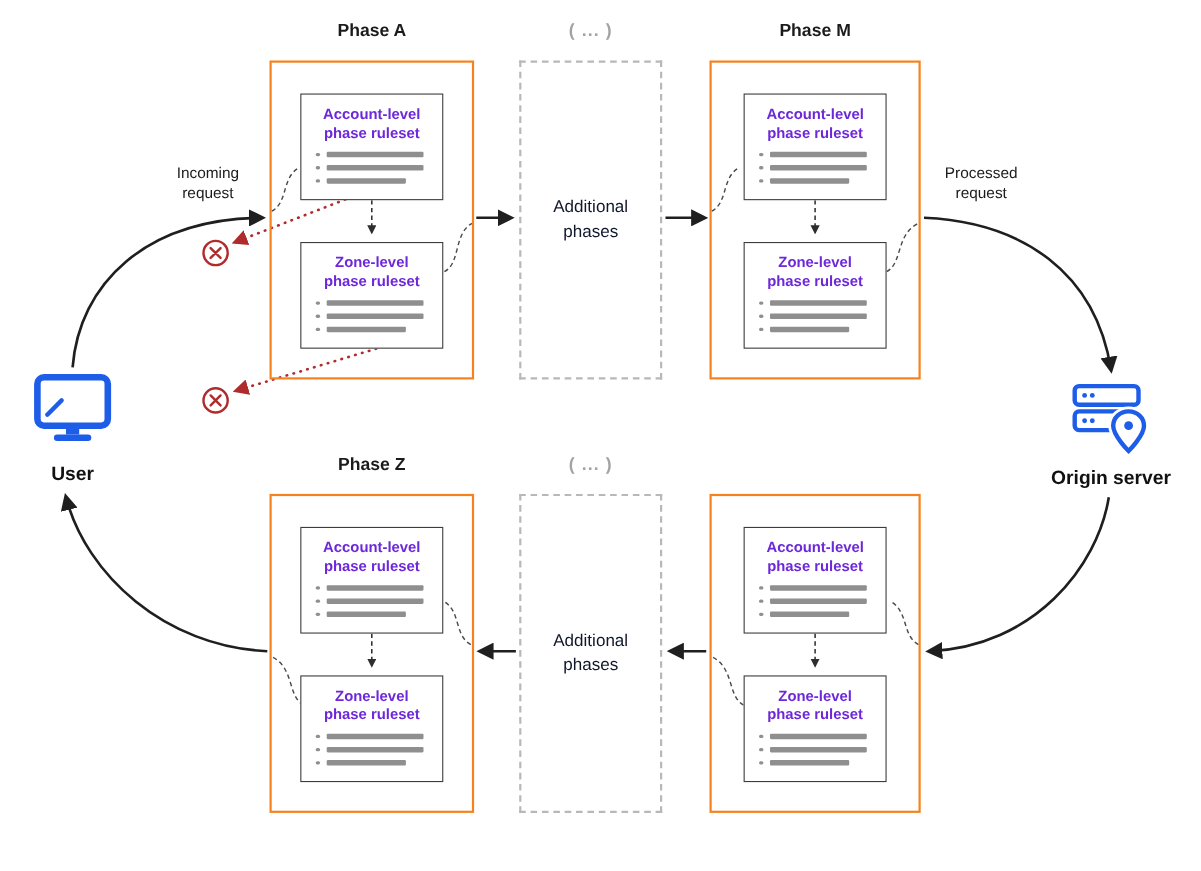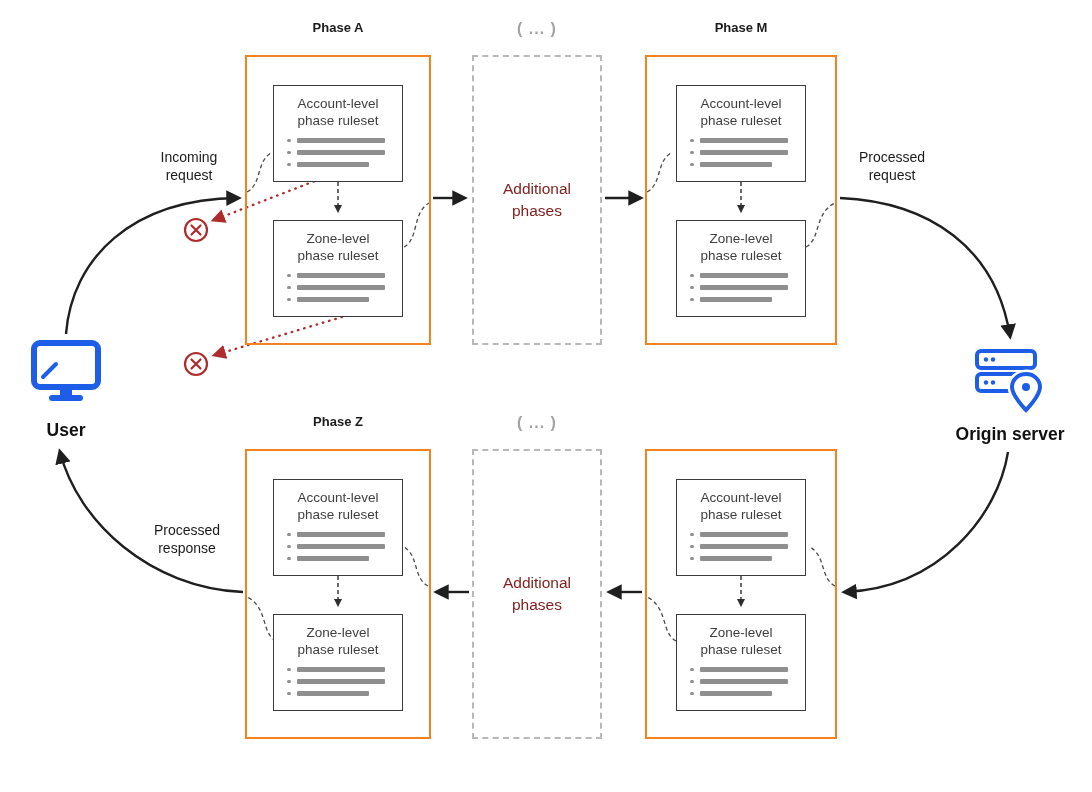--- a/index.html
+++ b/index.html
@@ -2,38 +2,38 @@
 <html><head>
 <meta charset="utf-8">
 <style>
   * { margin:0; padding:0; box-sizing:border-box; }
   html,body { background:#ffffff; }
   body { font-family:"Liberation Sans", sans-serif; color:#1b1b1b; }
   .stage { position:relative; width:1092px; height:792px; background:#ffffff; overflow:hidden; }
   .overlay { position:absolute; left:0; top:0; z-index:0; }
   .abs { position:absolute; z-index:1; }
 
-  .phase-title { font-size:13px; font-weight:700; color:#1b1b1b; text-align:center; }
+  .phase-title { font-size:16px; font-weight:700; color:#1b1b1b; text-align:center; }
   .phase-box { border:2px solid #f6821f; background:transparent; }
 
   .inner-box { position:absolute; left:50%; transform:translateX(-50%); width:130px; height:97px;
                border:1px solid #3c3c3c; background:#ffffff; }
   .inner-box.account { top:28px; }
   .inner-box.zone { top:163px; }
-  .inner-label { font-size:13.5px; line-height:1.26; color:#404040; text-align:center;
-                 max-width:92px; margin:9px auto 0; }
+  .inner-label { font-size:13.5px; line-height:1.26; color:#6d28d9; text-align:center;
+                 max-width:92px; margin:9px auto 0;font-weight:bold; }
   .rules { display:flex; flex-direction:column; gap:7px; margin:9px 0 0 13px; }
   .rule { display:flex; align-items:center; gap:6px; }
   .dot { width:3.5px; height:3.5px; border-radius:50%; background:#8f8f8f; flex:0 0 auto; }
   .bar { height:5px; background:#8f8f8f; border-radius:1px; }
 
   .dashed-box { border:2px dashed #b8b8b8; background:transparent;
                 display:flex; align-items:center; justify-content:center; }
   .dashed-title { font-size:16px; font-weight:700; color:#a3a3a3; text-align:center; letter-spacing:1px; }
-  .dashed-body { font-size:15.5px; color:#7f1d1d; text-align:center; line-height:1.45; max-width:90px; }
+  .dashed-body { font-size:15.5px; color:#0f172a; text-align:center; line-height:1.45; max-width:90px; }
 
   .flow-label { font-size:14px; font-weight:400; color:#1b1b1b; text-align:center; line-height:1.3; }
   .node-label { font-size:17.5px; font-weight:700; color:#111111; text-align:center; }
   .block-note { font-size:14px; color:#b02c2c; line-height:1.34; }
 </style>
 </head>
 <body>
 
 <div class="stage">
 
@@ -250,21 +250,20 @@
         <div class="rule">
             <span class="dot"></span>
             <span class="bar" style="width:72px"></span>
           </div>
       </div>
     </div>
   </div>
 
   <div class="abs flow-label" style="left:142px;top:148px;width:94px">Incoming request</div>
   <div class="abs flow-label" style="left:844px;top:148px;width:96px">Processed request</div>
-  <div class="abs flow-label" style="left:138px;top:521px;width:98px">Processed response</div>
 
 
   <svg class="abs" style="left:28px;top:338px" width="76" height="66" viewBox="0 0 76 66">
     <rect x="6" y="5" width="64" height="44" rx="6" fill="#ffffff" stroke="#1d5de8" stroke-width="6"></rect>
     <path d="M15 39 L28 26" stroke="#1d5de8" stroke-width="4" stroke-linecap="round"></path>
     <rect x="32" y="49" width="12" height="8" fill="#1d5de8"></rect>
     <rect x="21" y="57" width="34" height="6" rx="3" fill="#1d5de8"></rect>
   </svg>
   <div class="abs node-label" style="left:28px;top:420px;width:76px">User</div>
 

